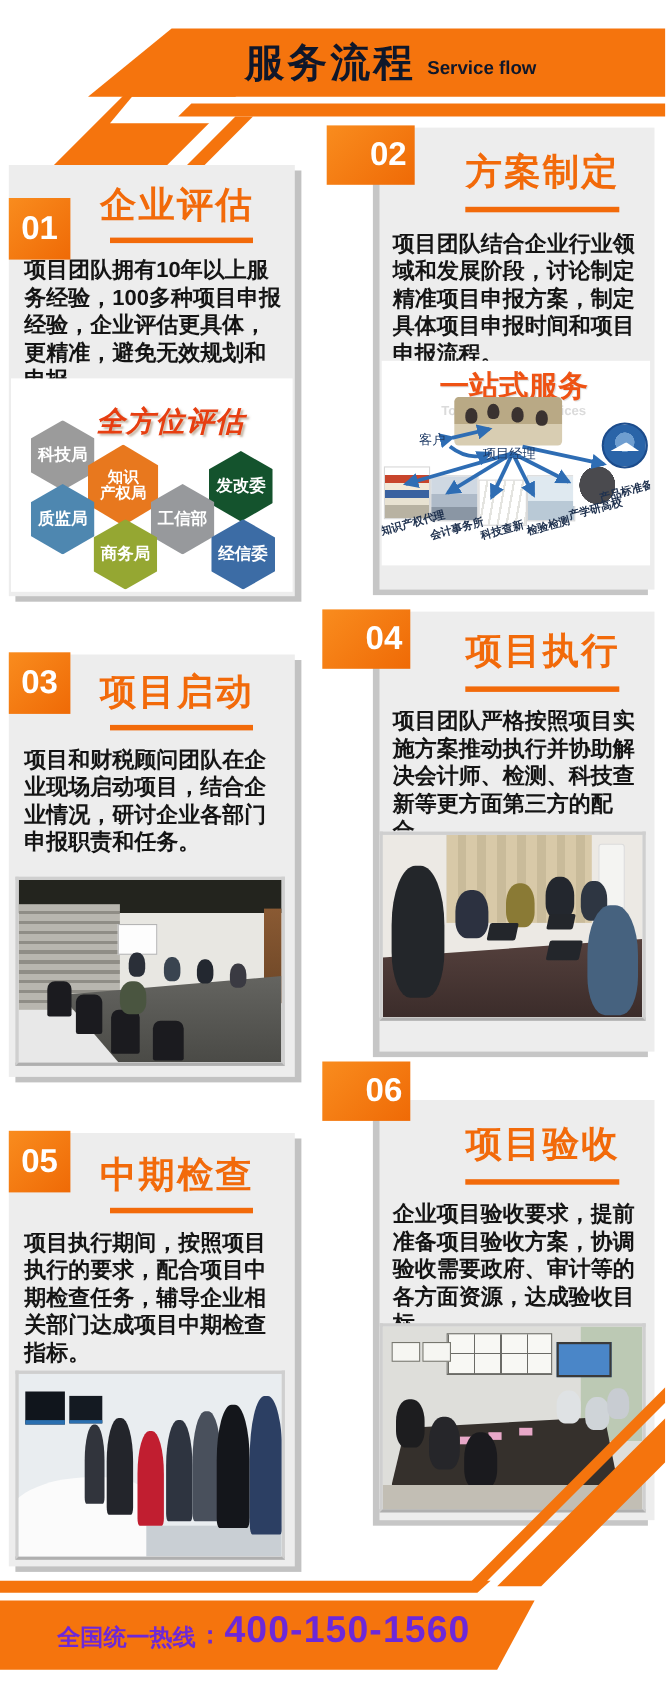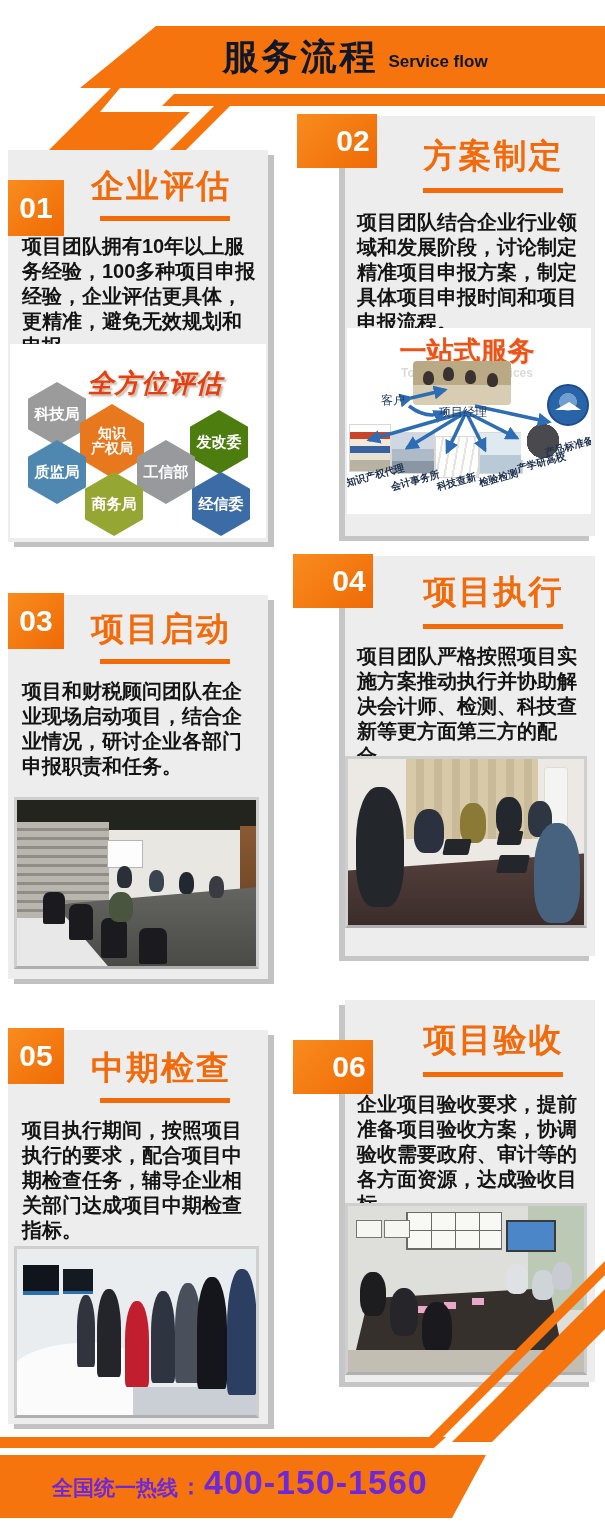--- a/index.html
+++ b/index.html
@@ -27,21 +27,21 @@
   .badge{position:absolute;background:linear-gradient(135deg,#F98C1E,#EF6A06);
          color:#fff;font-weight:bold;font-size:30px;display:flex;align-items:center;
          justify-content:center;z-index:6;}
   .bl{width:56px;height:56px;}
   .br{width:48px;height:54px;padding-left:32px;}
   .badge01{left:8px;top:148px;margin-top:32px;}
   .badge02{left:297px;top:114px;}
   .badge03{left:8px;top:593px;}
   .badge04{left:293px;top:554px;}
   .badge05{left:8px;top:1028px;}
-  .badge06{left:293px;top:1040px;}
+  .badge06{left:293px;top:965px;}
 
   .card-title{position:absolute;color:#F26A0A;font-size:33px;font-weight:bold;
               letter-spacing:2px;text-align:center;}
   .card-l .card-title{left:54px;right:8px;}
   .card-r .card-title{left:55px;right:8px;}
   .underline{position:absolute;height:5px;background:#F26A0A;}
   .card-body{position:absolute;font-size:20px;font-weight:700;color:#141414;
              line-height:25px;text-align:left;}
   .card-l .card-body{left:14px;right:12px;}
   .card-r .card-body{left:12px;right:10px;}
@@ -49,21 +49,21 @@
   
   .hexwrap{position:absolute;left:2px;right:2px;top:194px;height:194px;background:#fff;}
   .hex-title{position:absolute;left:60px;width:170px;top:22px;text-align:center;
              font-size:26px;font-weight:bold;font-style:italic;color:#E73E10;
              text-shadow:2px 2px 2px rgba(150,120,90,.55);letter-spacing:1px;}
   .hex{position:absolute;width:58px;height:64px;display:flex;align-items:center;justify-content:center;
        clip-path:polygon(50% 0,100% 26%,100% 74%,50% 100%,0 74%,0 26%);
        color:#fff;font-weight:bold;font-size:15px;text-align:center;line-height:1.05;white-space:pre-line;}
   .hx1{left:18px;top:38px;background:#9B9B9B;}
   .hx2{left:70px;top:60px;width:64px;height:74px;background:#E8781E;font-size:14px;}
-  .hx3{left:180px;top:66px;background:#4d7c0f;}
+  .hx3{left:180px;top:66px;background:#14532d;}
   .hx4{left:18px;top:96px;background:#4E87B0;}
   .hx5{left:127px;top:96px;background:#97999C;}
   .hx6{left:75px;top:128px;background:#95A732;}
   .hx7{left:182px;top:128px;background:#3C6CA5;}
 
   
   .onestop{position:absolute;left:2px;top:212px;width:244px;height:186px;background:#fff;overflow:hidden;}
   .os-title{position:absolute;left:30px;width:180px;top:5px;text-align:center;
             font-size:27px;font-weight:bold;color:#EF5213;text-shadow:1px 1px 1px rgba(0,0,0,.15);}
   .os-sub{position:absolute;left:30px;width:180px;top:38px;text-align:center;

